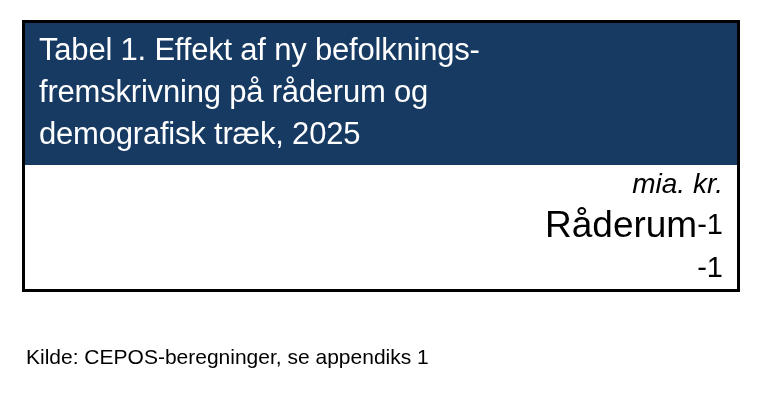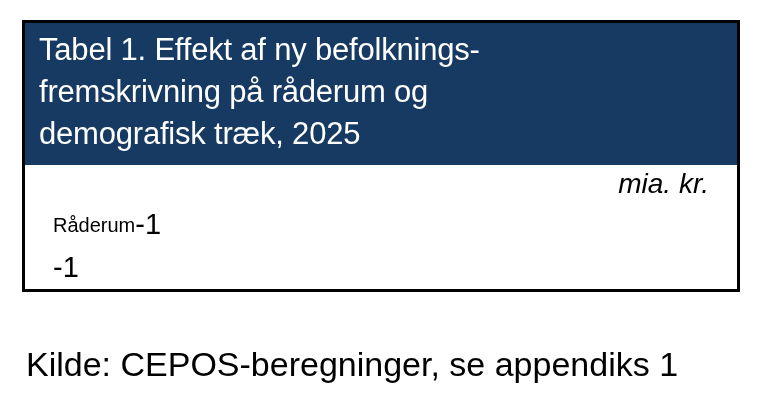--- a/index.html
+++ b/index.html
@@ -49,58 +49,58 @@
   
   .table-body {
     background: #ffffff;
     padding: 0;
   }
 
   .unit-row,
   .data-row {
     display: flex;
     align-items: baseline;
-    justify-content: flex-start;
-    padding: 0 28px;
+    justify-content: flex-end;
+    padding: 0 14px;
   }
 
   .unit-row {
     height: 38px;
     align-items: center;
   }
   .unit-label {
     font-size: 28px;
     font-style: italic;
     color: #000000;
     margin-left: auto;
     line-height: 1;
   }
 
   .data-row {
     height: 43px;
     align-items: center;
   }
   .row-label {
-    font-size: 20px;
+    font-size: 37px;
     color: #000000;
     line-height: 1;
   }
   .row-value {
     font-size: 29px;
     color: #000000;
     line-height: 1;
     text-align: right;
   }
 
   
   .source-note {
     position: absolute;
     left: 26px;
     top: 345px;
-    font-size: 34px;
+    font-size: 21px;
     color: #000000;
     line-height: 1.15;
     white-space: nowrap;
   }
 </style>
 </head>
 <body>
 
 <div class="page">
 

